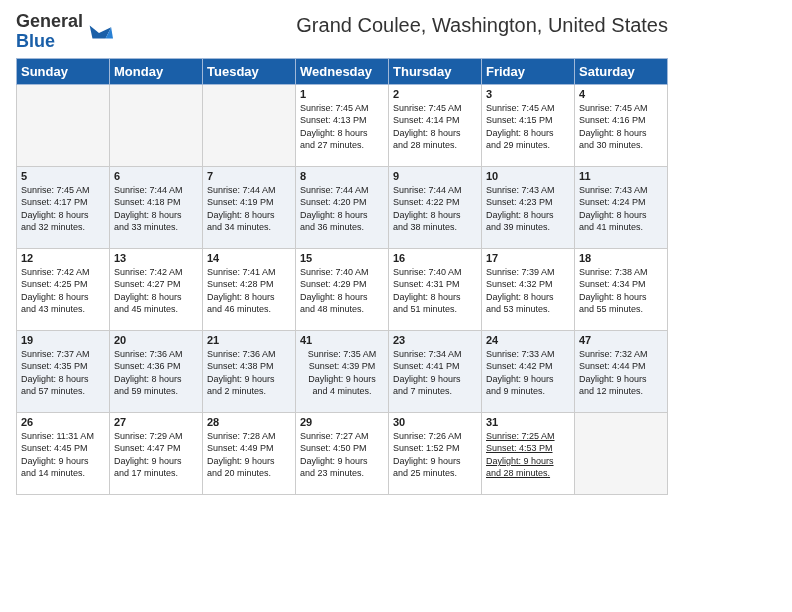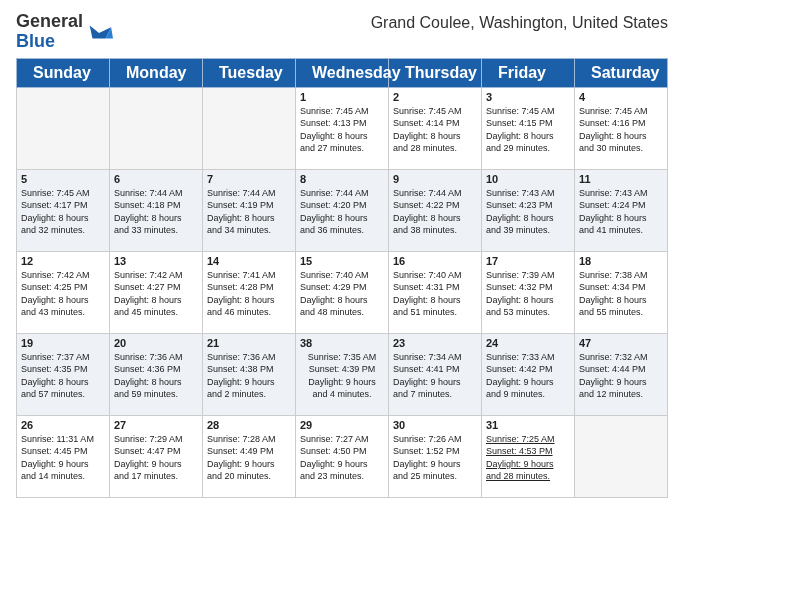--- a/index.html
+++ b/index.html
@@ -40,35 +40,35 @@
     .title-block {
       text-align: right;
     }
     .month-title {
       font-size: 32px;
       font-weight: bold;
       color: #222;
       line-height: 1.1;
     }
     .location-title {
-      font-size: 16px;
+      font-size: 20px;
       color: #333;
       margin-top: 2px;
     }
     .calendar {
       width: 100%;
       border-collapse: collapse;
       table-layout: fixed;
     }
     .calendar th {
       background-color: #1a5fa8;
       color: #fff;
-      font-size: 16px;
+      font-size: 13px;
       font-weight: bold;
-      padding: 5px 16px;
+      padding: 5px 4px;
       text-align: left;
       border: 1px solid #a0b8d8;
     }
     .calendar td {
       border: 1px solid #ccc;
       vertical-align: top;
       padding: 3px 4px;
       font-size: 9.5px;
       color: #222;
       height: 82px;
@@ -279,21 +279,21 @@
 and 59 minutes.</div>
           </td>
           <td>
             <div class="day-number">21</div>
             <div class="day-info" style="white-space: pre-line;">Sunrise: 7:36 AM
 Sunset: 4:38 PM
 Daylight: 9 hours
 and 2 minutes.</div>
           </td>
           <td>
-            <div class="day-number">38</div>
+            <div class="day-number">41</div>
             <div class="day-info" style="white-space: pre-line; text-align: center;">Sunrise: 7:35 AM
 Sunset: 4:39 PM
 Daylight: 9 hours
 and 4 minutes.</div>
           </td>
           <td>
             <div class="day-number">23</div>
             <div class="day-info" style="white-space: pre-line;">Sunrise: 7:34 AM
 Sunset: 4:41 PM
 Daylight: 9 hours

